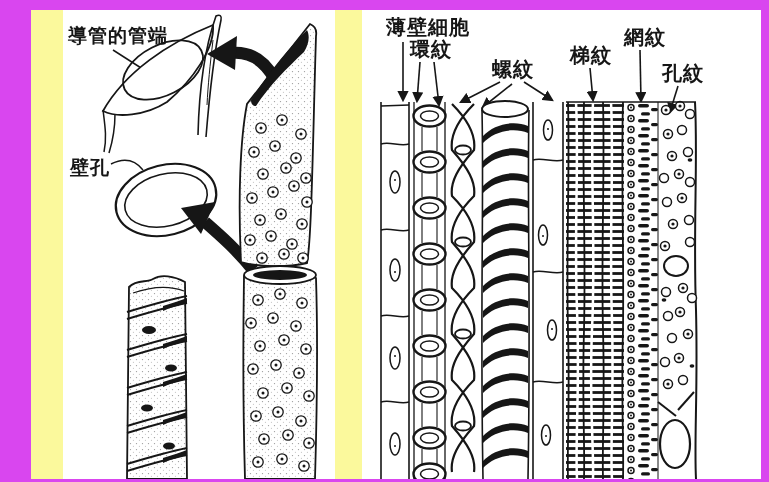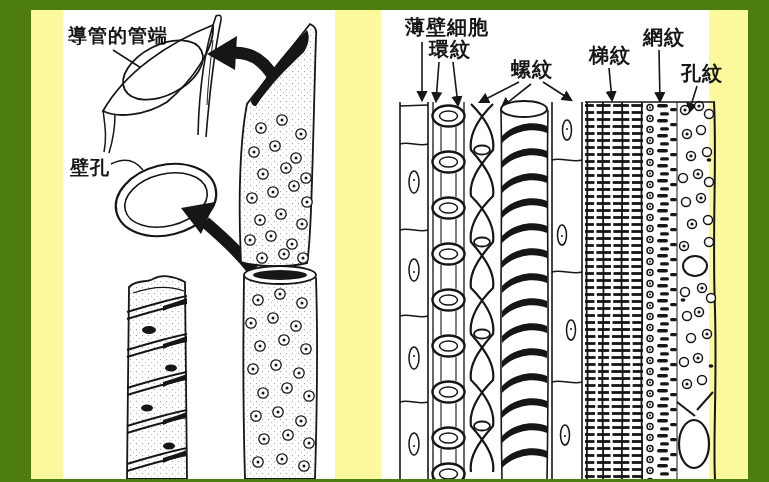--- a/index.html
+++ b/index.html
@@ -1,27 +1,27 @@
 <!DOCTYPE html>
 <html><head>
 <meta charset="utf-8">
 <style>
   html,body{margin:0;padding:0;background:#2e323c;}
   .stage{
     position:relative;width:769px;height:482px;
-    background:#4d7c0f;overflow:hidden;
+    background:#d946ef;overflow:hidden;
     font-family:"Liberation Serif","DejaVu Serif",serif;
   }
   .slide-bg{
     position:absolute;left:31px;top:10px;width:717px;height:469px;
     background:#fbf99c;
   }
   .panel{position:absolute;top:0;height:469px;background:#ffffff;}
   .panel-left{left:32px;width:272px;}
-  .panel-right{left:350px;width:328px;}
+  .panel-right{left:331px;width:399px;}
   .panel svg{display:block;}
   text.cjk{
     font-family:"Liberation Serif","DejaVu Serif",serif;
     font-weight:600;fill:#161616;letter-spacing:1px;
   }
   .lbl-big{font-size:20px;}
   .lbl-med{font-size:19px;}
 </style>
 </head>
 <body>

